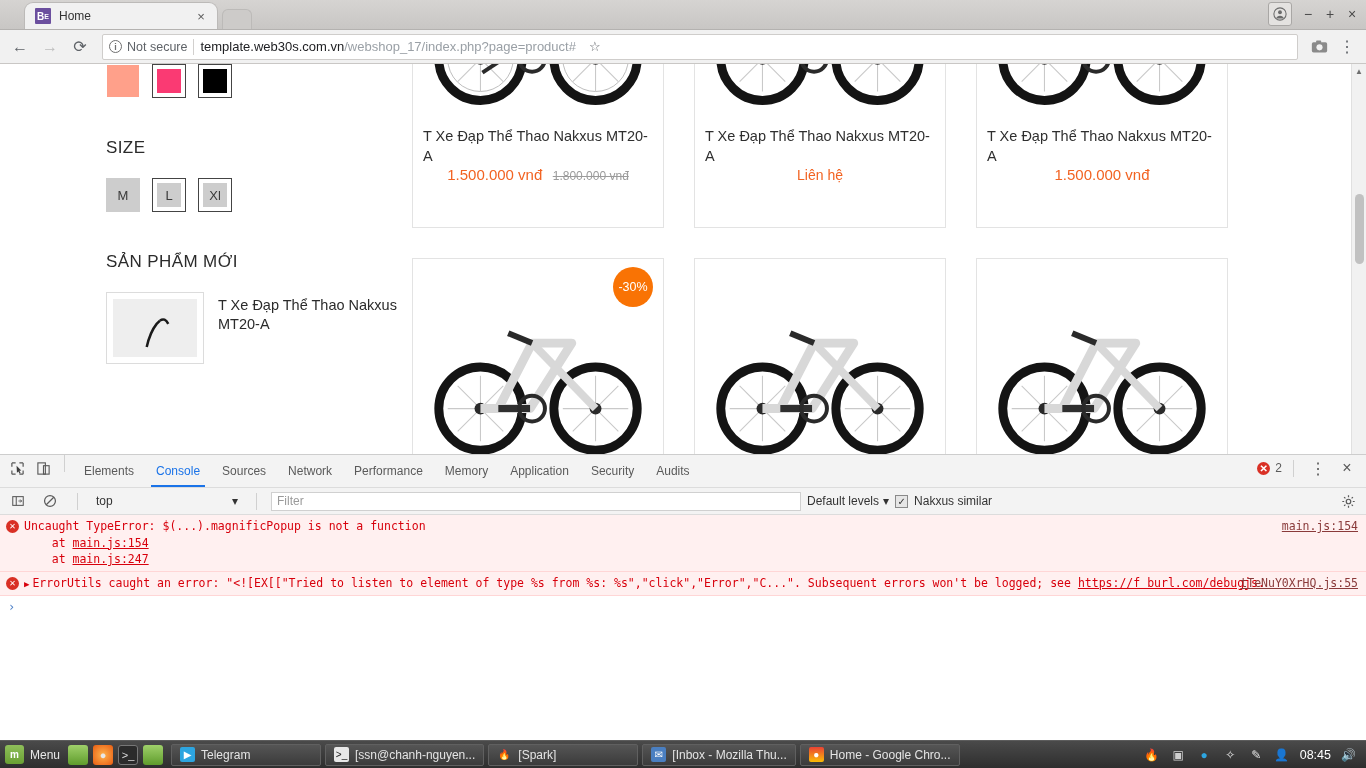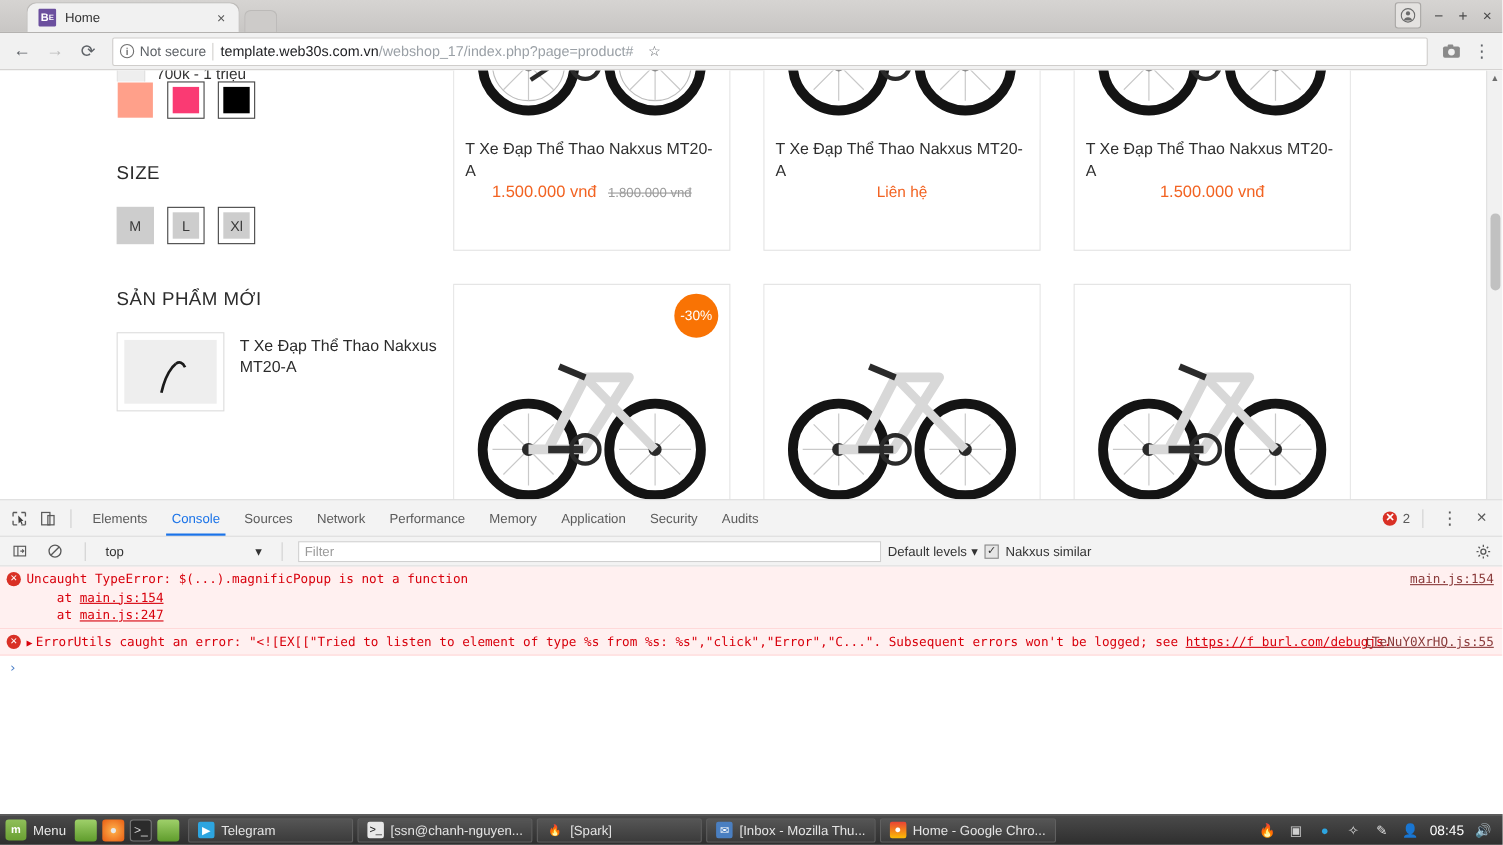--- a/index.html
+++ b/index.html
@@ -200,21 +200,21 @@
   .scroll-thumb { position: absolute; left: 3px; width: 9px; background: #c1c1c1; border-radius: 5px; top: 130px; height: 70px; }
 
   
   #devtools {
     position: absolute; left: 0; bottom: 0; width: 1366px; height: 286px;
     background: #fff; border-top: 1px solid #cdcdcd;
     font-family: "Liberation Sans", sans-serif;
   }
   .dt-tabbar {
     height: 33px; background: #f3f3f3; border-bottom: 1px solid #dcdcdc;
-    display: flex; align-items: center; padding: 0 4px;
+    display: flex; padding: 0 4px;
     position: relative;
   }
   .dt-tool-icon { width: 26px; height: 26px; display: flex; align-items: center; justify-content: center; color: #5a5a5a; cursor: pointer; }
   .dt-vsep { width: 1px; height: 17px; background: #d0d0d0; margin: 0 8px; }
   .dt-tab {
     padding: 0 11px; height: 32px; line-height: 32px;
     font-size: 12px; color: #5a5a5a; cursor: pointer;
     position: relative;
   }
   .dt-tab.active { color: #1a73e8; }
@@ -361,24 +361,20 @@
         <circle cx="10" cy="9" r="3.6" fill="#f1f1f1"></circle>
       </svg>
     </div>
     <div class="icon-btn">⋮</div>
   </div>
 
   <div class="viewport">
     <div class="page-inner">
 
       <div class="sidebar">
-        <div class="clip-row">
-          <div class="clip-box"></div>
-          <div class="clip-label">700k - 1 triệu</div>
-        </div>
 
         <div class="swatch-row">
           <div class="swatch-wrap no-border">
             <span class="swatch" style="background:#ffa08a"></span>
           </div>
           <div class="swatch-wrap">
             <span class="swatch" style="background:#fa3a73"></span>
           </div>
           <div class="swatch-wrap">
             <span class="swatch" style="background:#000000"></span>

